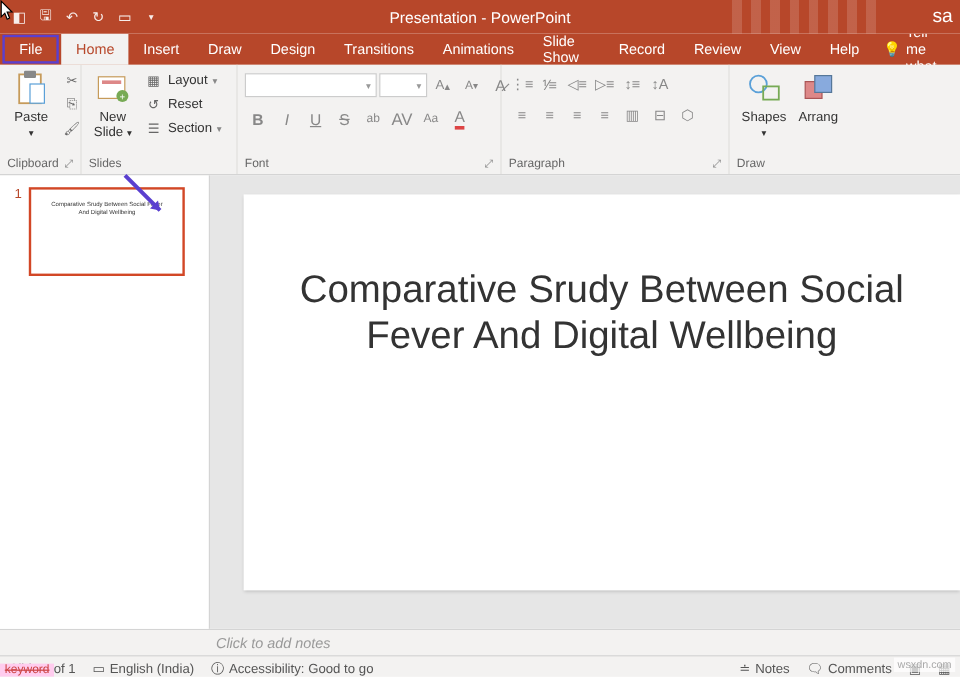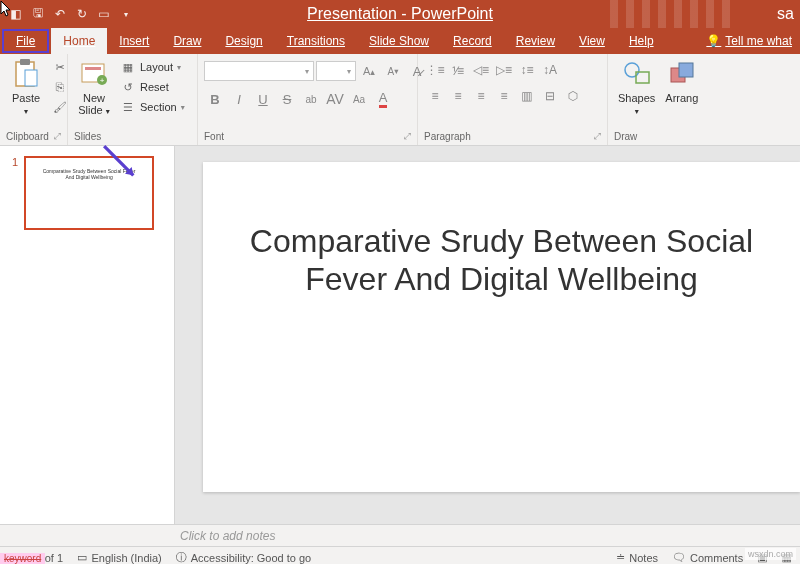--- a/index.html
+++ b/index.html
@@ -1,25 +1,25 @@
 <!DOCTYPE html>
 <html><head>
   <meta charset="utf-8">
   <style>
     * { margin: 0; padding: 0; box-sizing: border-box; font-family: "Segoe UI", Arial, sans-serif; }
     body { width: 800px; height: 564px; overflow: hidden; background: #fff; position: relative; font-size: 12px; }
     
     .title-bar { height: 28px; background: #b7472a; display: flex; align-items: center; color: #fff; position: relative; }
     .qat { display: flex; align-items: center; gap: 6px; padding: 0 8px; }
     .qat-icon { width: 16px; height: 16px; display: flex; align-items: center; justify-content: center; font-size: 12px; color: #fff; opacity: 0.9; }
-    .title-text { position: absolute; left: 50%; transform: translateX(-50%); font-size: 16px; text-decoration: underline; }
+    .title-text { position: absolute; left: 50%; transform: translateX(-50%); font-size: 13px; }
     .title-right { margin-left: auto; padding-right: 6px; font-size: 16px; }
     .title-decor { position: absolute; right: 70px; top: 0; height: 28px; width: 120px; background: repeating-linear-gradient(90deg, rgba(255,255,255,0.15) 0 8px, transparent 8px 16px); }
     
-    .menu-bar { height: 26px; background: #b7472a; display: flex; align-items: stretch; color: #fff; font-size: 12px; text-decoration: underline; }
+    .menu-bar { height: 26px; background: #b7472a; display: flex; align-items: stretch; color: #fff; font-size: 12px; }
     .menu-item { padding: 0 12px; display: flex; align-items: center; cursor: pointer; }
     .menu-item.file { border: 2px solid #5a3fcf; margin: 1px 2px; }
     .menu-item.active { background: #f3f2f1; color: #b7472a; }
     .menu-spacer { flex: 1; }
     .tell-me { display: flex; align-items: center; gap: 4px; padding: 0 8px; }
     
     .ribbon { height: 92px; background: #f3f2f1; border-bottom: 1px solid #d4d4d4; display: flex; position: relative; }
     .ribbon-group { border-right: 1px solid #e1dfdd; padding: 2px 6px; display: flex; flex-direction: column; }
     .ribbon-group-content { flex: 1; display: flex; align-items: flex-start; gap: 2px; }
     .ribbon-group-label { font-size: 10px; color: #666; text-align: left; padding: 1px 0; position: relative; }
@@ -90,20 +90,21 @@
   <div class="title-right">sa</div>
 </div>
 
 <div class="menu-bar">
   <div class="menu-item file">File</div>
   <div class="menu-item active">Home</div>
   <div class="menu-item">Insert</div>
   <div class="menu-item">Draw</div>
   <div class="menu-item">Design</div>
   <div class="menu-item">Transitions</div>
+  <div class="menu-item">Animations</div>
   <div class="menu-item">Slide Show</div>
   <div class="menu-item">Record</div>
   <div class="menu-item">Review</div>
   <div class="menu-item">View</div>
   <div class="menu-item">Help</div>
   <div class="menu-spacer"></div>
   <div class="tell-me">
     <span>💡</span>
     <span>Tell me what</span>
   </div>

